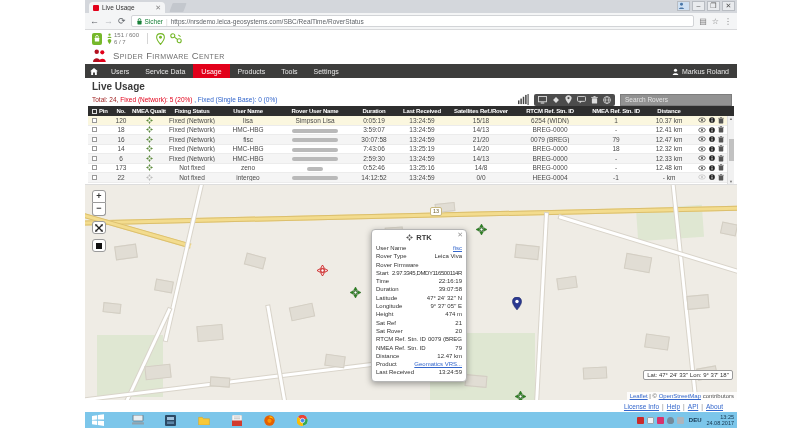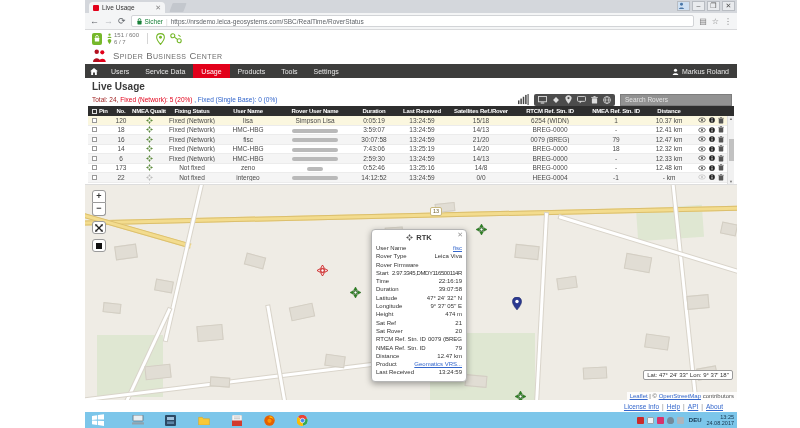--- a/index.html
+++ b/index.html
@@ -205,21 +205,21 @@
         </svg>
     </div>
 
     <div class="logoband">
       <svg width="15" height="13" viewBox="0 0 16 14">
         <circle cx="5" cy="3" r="2.4" fill="#b30f1f"></circle>
           <path d="M1 14 C1 8.6 9 8.6 9 14 Z" fill="#b30f1f"></path>
         <circle cx="11" cy="3.6" r="2.2" fill="#e2001a"></circle>
           <path d="M7.5 14 C7.5 9.2 14.8 9.2 14.8 14 Z" fill="#e2001a"></path>
       </svg>
-      <span class="brand">Spider Business Center</span>
+      <span class="brand">Spider Firmware Center</span>
     </div>
 
     <div class="mainnav">
       <div class="nav-home">
         <svg width="8" height="7" viewBox="0 0 10 9">
             <path d="M5 0 L10 4.2 H8.6 V9 H6.2 V5.8 H3.8 V9 H1.4 V4.2 H0 Z" fill="#fff"></path>
           </svg>
       </div>
       <div class="nav-item">Users</div>
       <div class="nav-item">Service Data</div>

